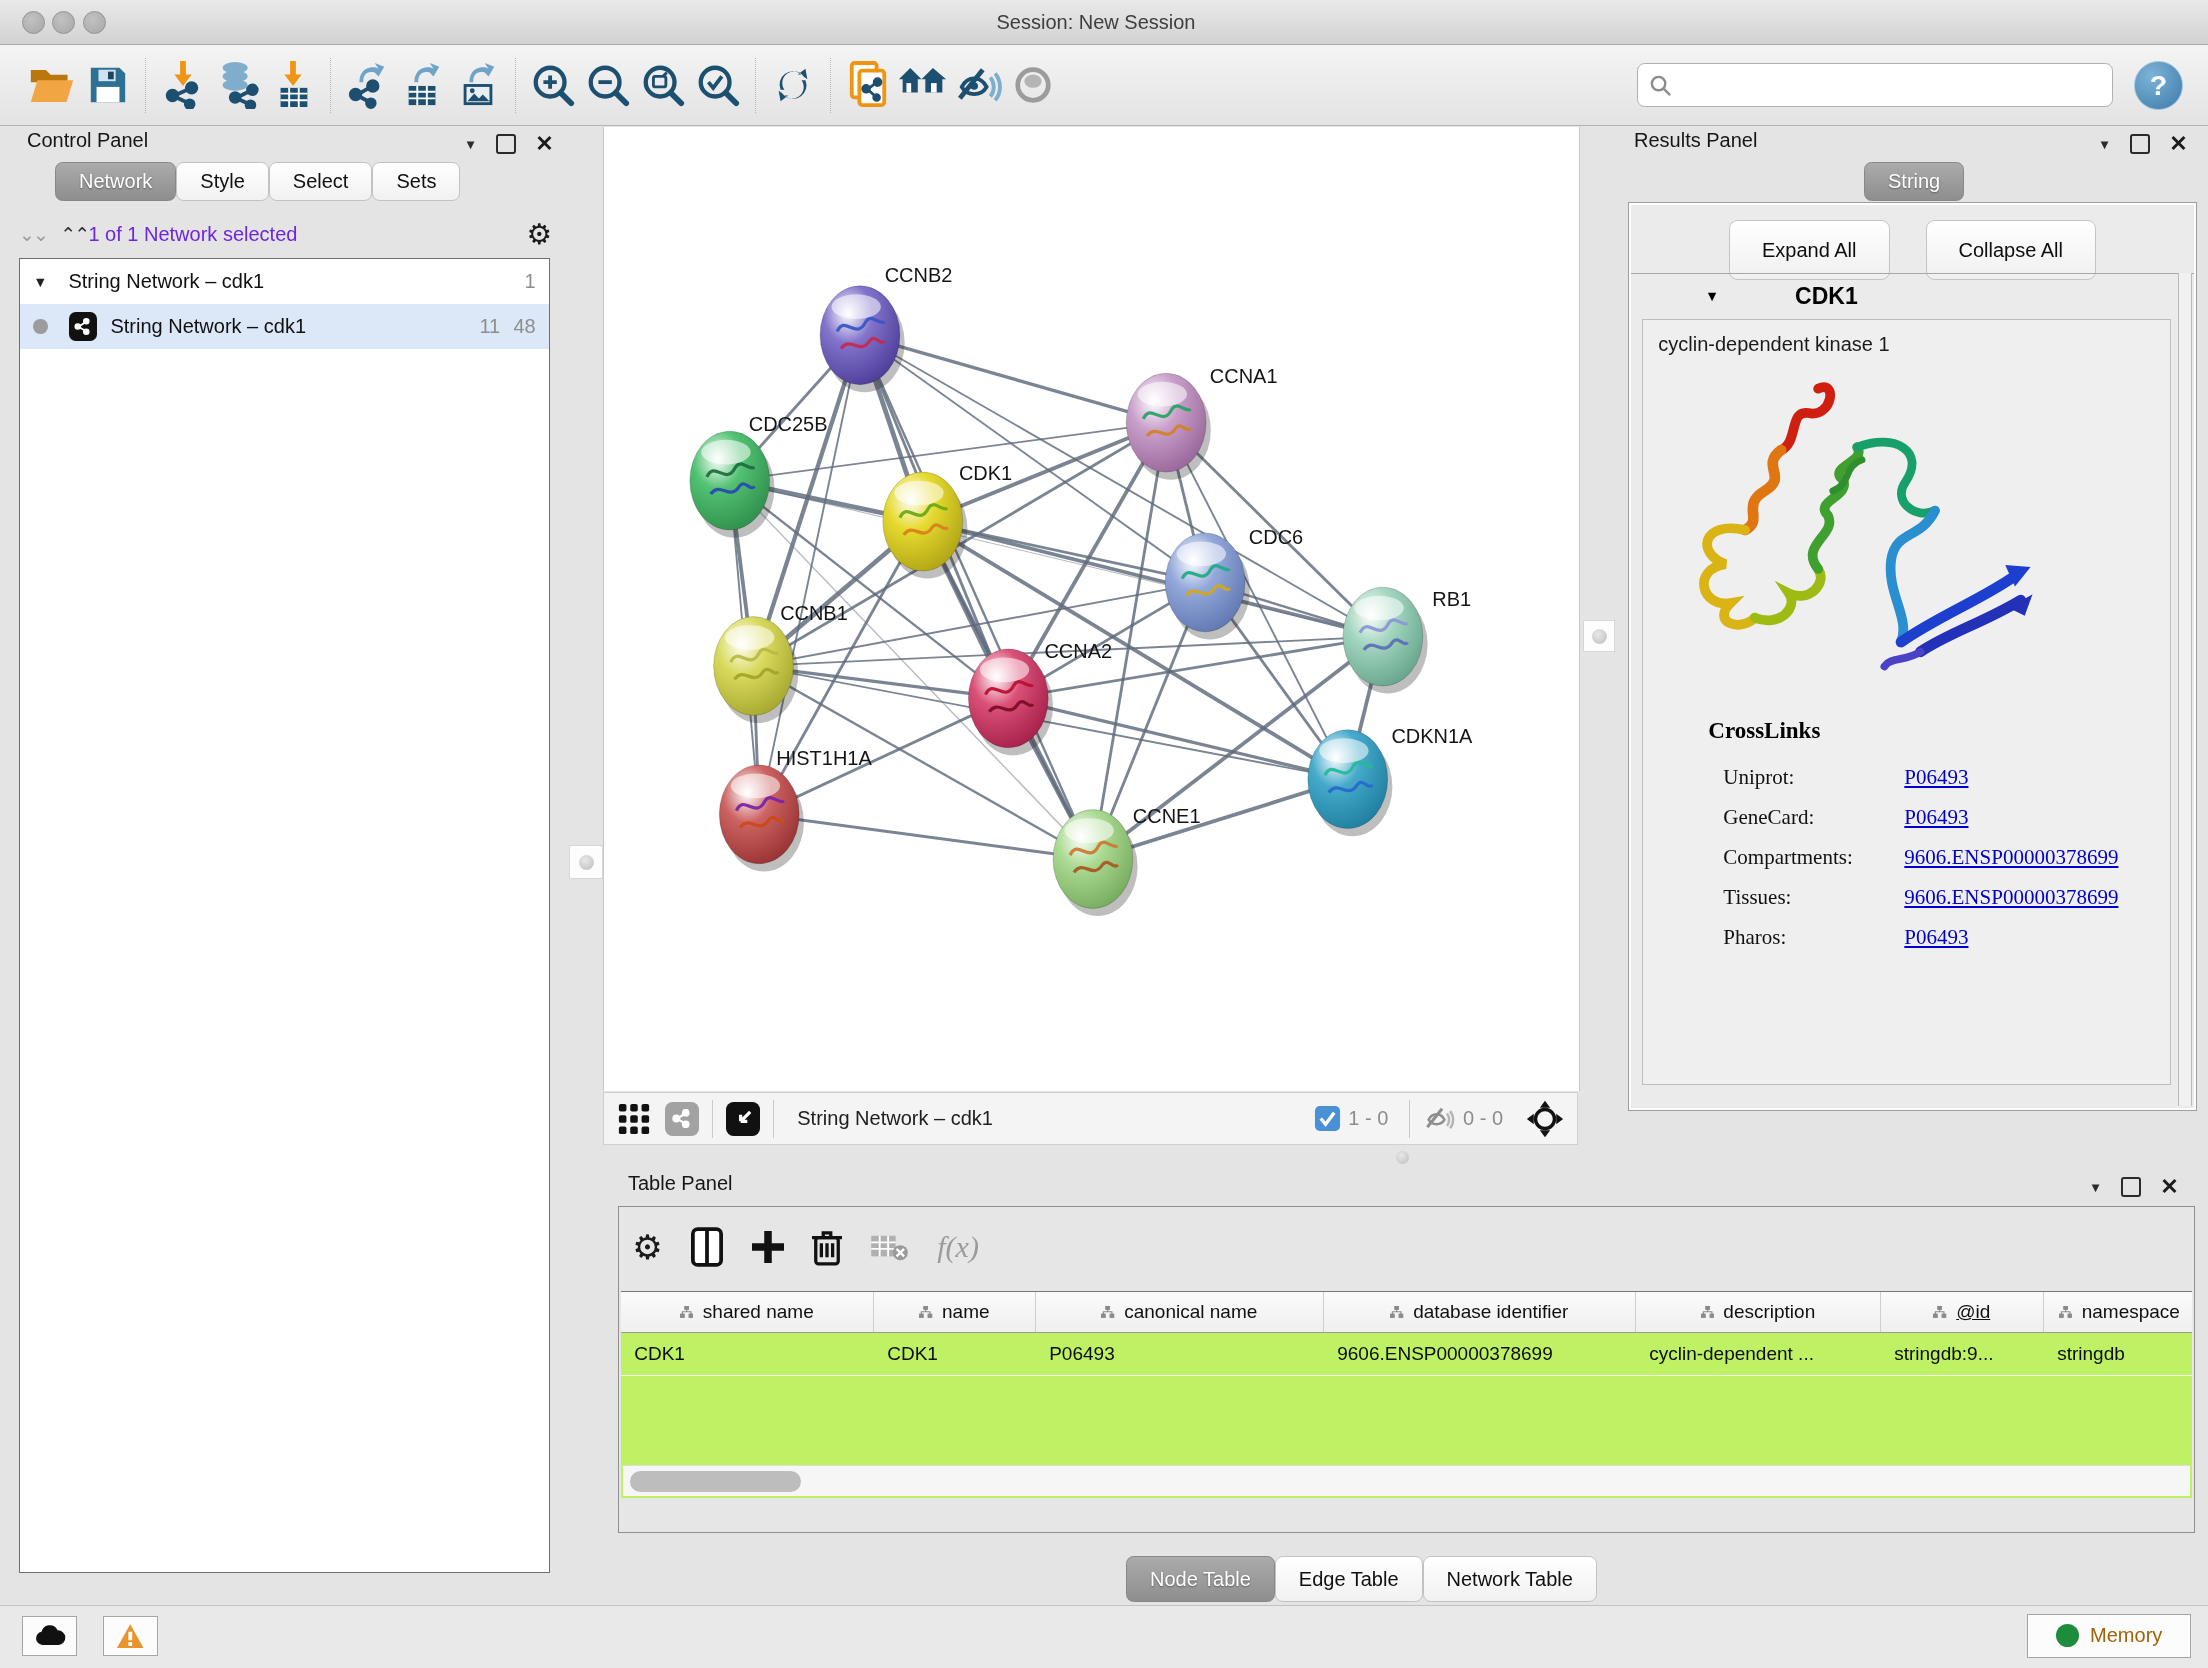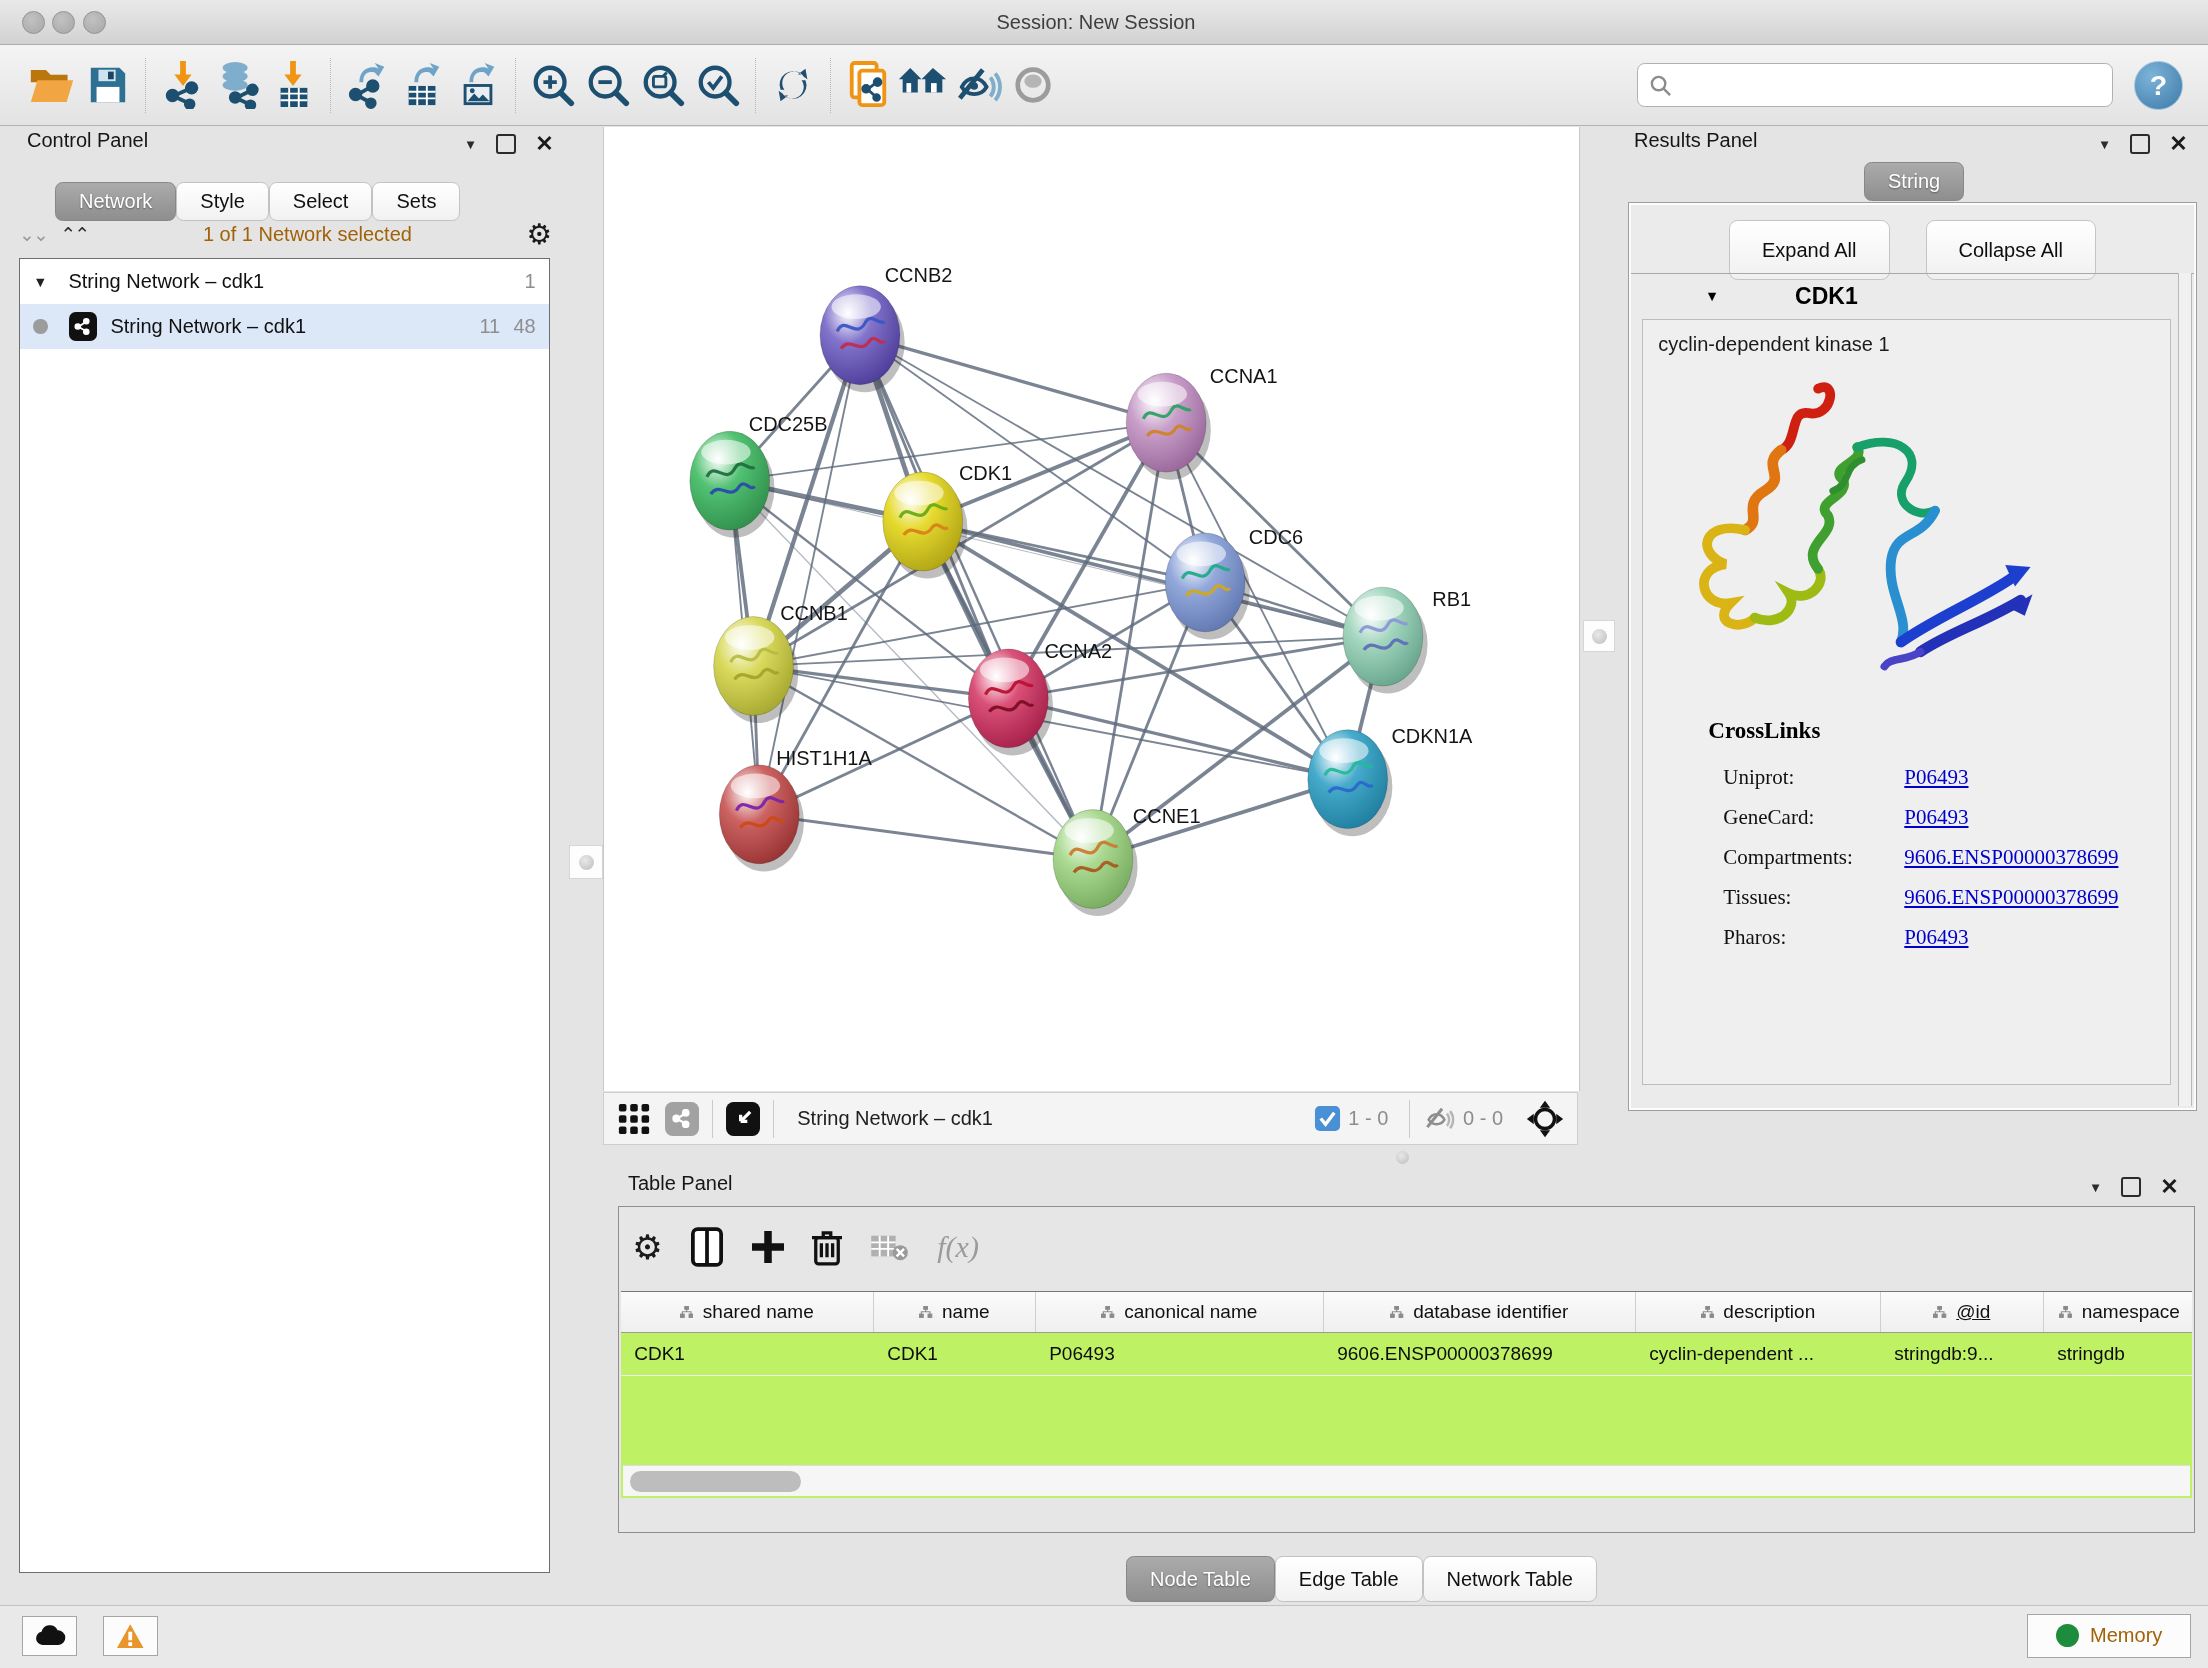--- a/index.html
+++ b/index.html
@@ -27,24 +27,24 @@
   .panel-title{position:absolute;font-size:20px;color:#161616;}
   .win-ctrls{position:absolute;display:flex;align-items:center;gap:19px;}
   .wc-collapse{font-size:13.3px;color:#2b2b2b;}
   .wc-float{width:16px;height:16px;border:2.4px solid #2b2b2b;border-radius:2.9px;}
   .wc-close{font-size:22px;font-weight:bold;color:#1a1a1a;}
   .tab{height:39px;padding:0 23px;font-size:20px;color:#101010;display:flex;align-items:center;
     background:linear-gradient(#ffffff,#f1f1f1);border:1px solid #c2c2c2;border-radius:7.6px;box-sizing:border-box;}
   .tab.sel{background:linear-gradient(#ababab,#8e8e8e);color:#fff;border-color:#878787;
     text-shadow:0 1px 1.9px rgba(0,0,0,.4);}
   
-  .cp-tabs{position:absolute;left:55px;top:162px;display:flex;margin-top:20px;}
+  .cp-tabs{position:absolute;left:55px;top:162px;display:flex;}
   .cp-bar{position:absolute;left:19px;top:211px;width:533px;height:46px;display:flex;align-items:center;}
   .chev{font-size:19px;letter-spacing:-1.9px;}
-  .cp-status{flex:1;text-align:center;font-size:20px;color:#a16207;}
+  .cp-status{flex:1;text-align:left;font-size:20px;color:#6d28d9;}
   .gear{font-size:28.5px;color:#1a1a1a;line-height:1;}
   .cp-list{position:absolute;left:19px;top:258px;width:531px;height:1315px;background:#fff;
     border:1.9px solid #6e6e6e;box-sizing:border-box;}
   .cp-root{height:45px;display:flex;align-items:center;padding:0 13.3px;font-size:20px;color:#111;}
   .cp-item{height:45px;display:flex;align-items:center;padding:0 13.3px;font-size:20px;color:#111;background:#dce8f8;}
   .tree-tri{font-size:14.3px;color:#222;margin-right:21px;}
   .dot{width:14.3px;height:14.3px;border-radius:50%;background:#9c9c9c;margin-right:21px;}
   .share-badge{width:28.5px;height:28.5px;border-radius:6.7px;background:#111;display:flex;align-items:center;justify-content:center;margin-right:13.3px;}
   .cnt{color:#8e8e8e;margin-left:13.3px;}
   

